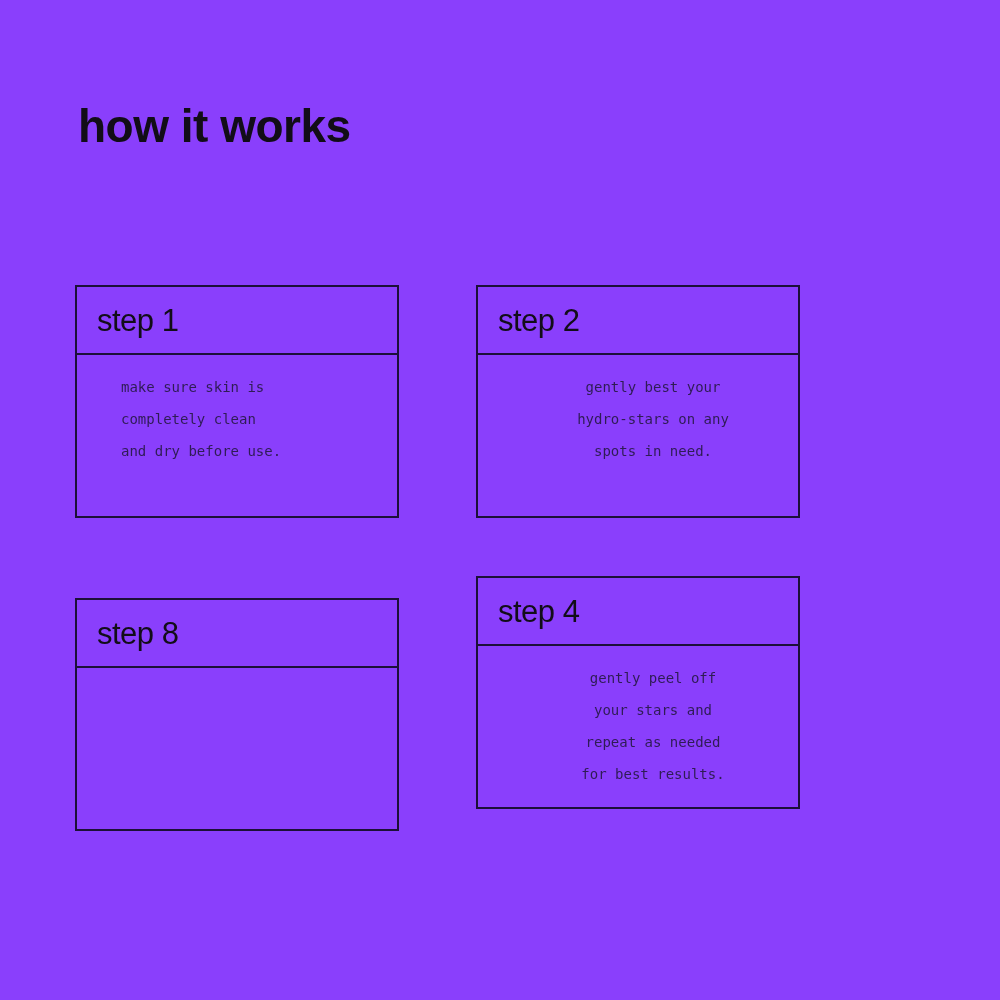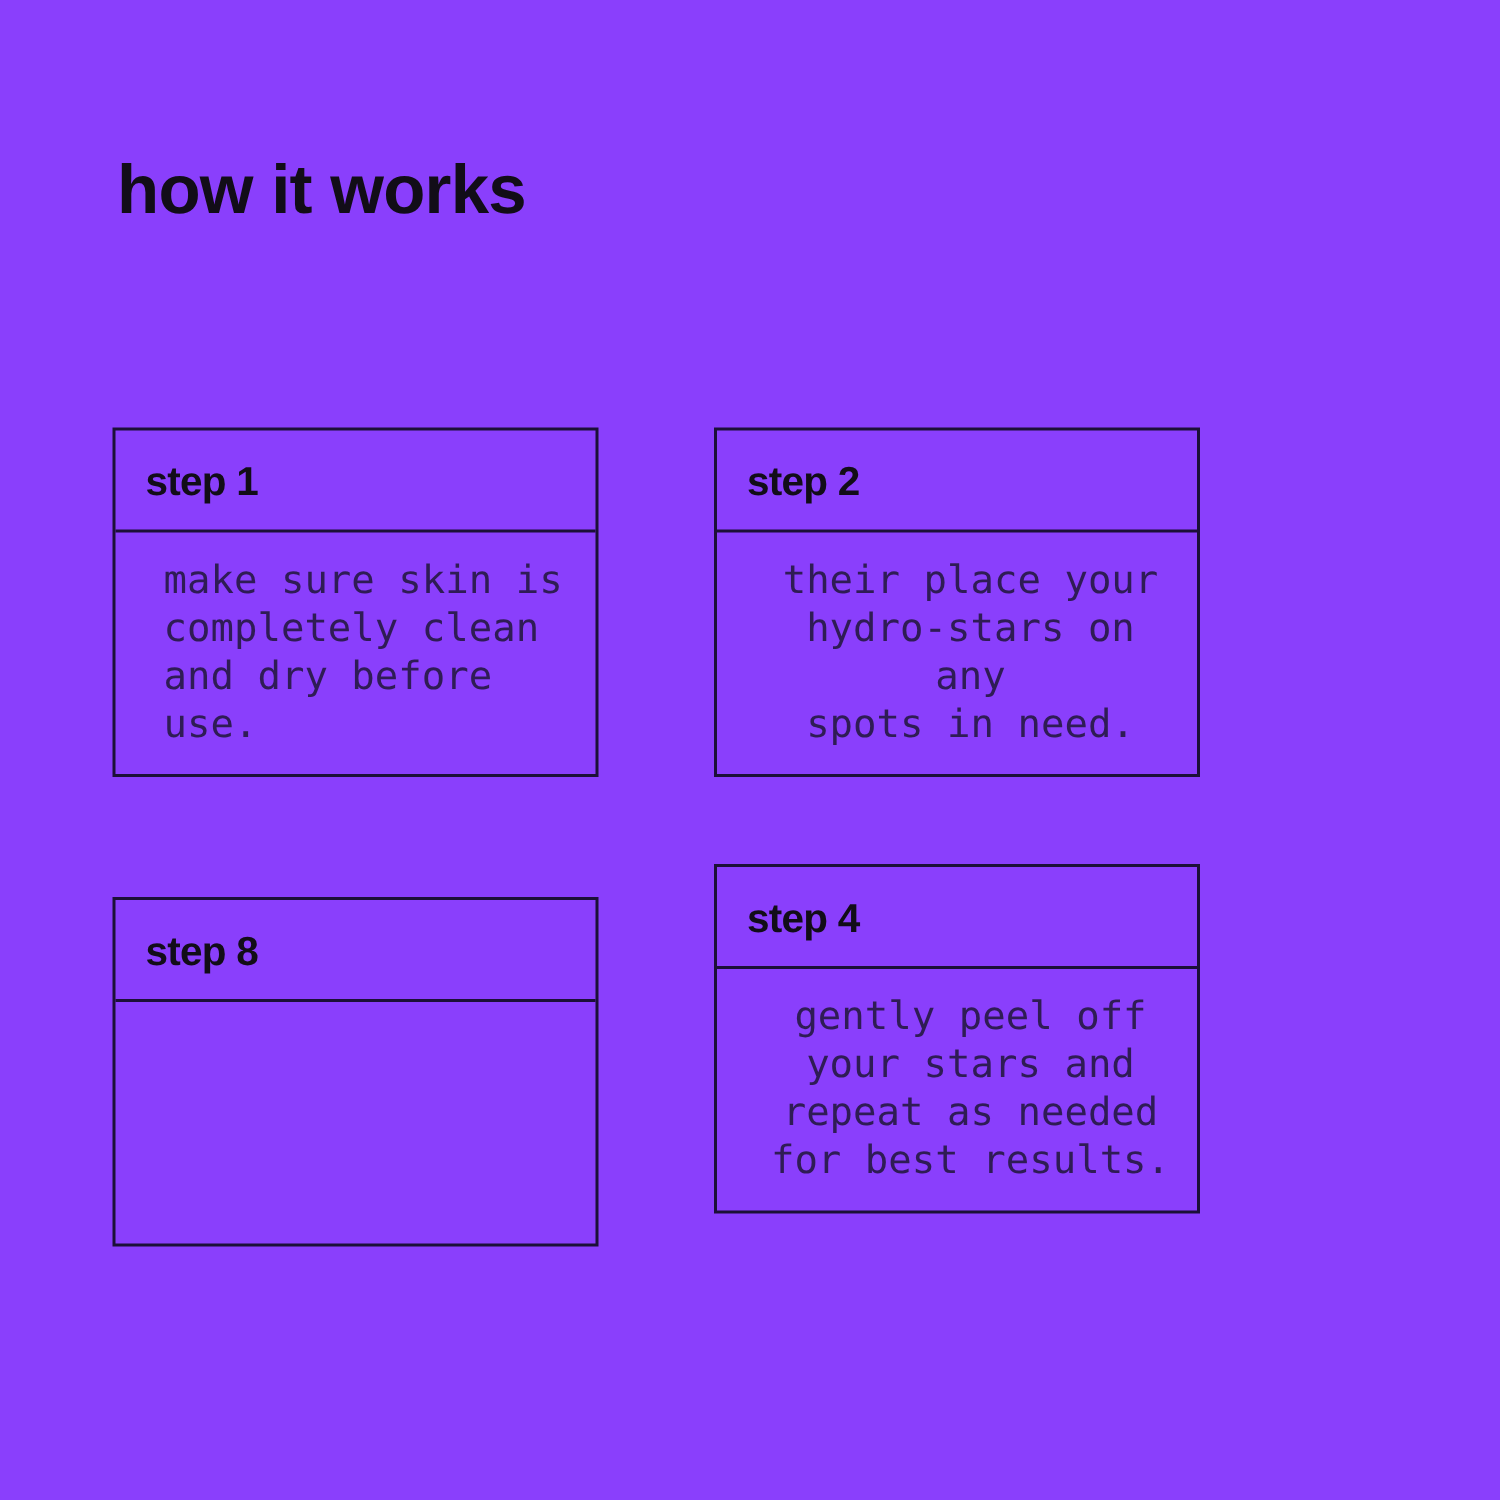--- a/index.html
+++ b/index.html
@@ -40,51 +40,52 @@
   .card-1 { left: 75px;  top: 285px; }
   .card-2 { left: 476px; top: 285px; text-align: center; }
   .card-3 { left: 75px;  top: 598px; }
   .card-4 { left: 476px; top: 576px; text-align: center; }
   .card-header {
     height: 68px;
     display: flex;
     align-items: center;
     padding: 2px 0 0 20px;
     border-bottom: 2px solid var(--border);
-    font-size: 27px;
-    font-weight: bold;
+    font-size: 31px;
+    font-weight: normal;
     letter-spacing: -0.5px;
     color: var(--heading);
   }
   .card-body {
     padding: 16px 14px 0 32px;
     font-family: "DejaVu Sans Mono", "Liberation Mono", monospace;
-    font-size: 26px;
+    font-size: 14px;
     line-height: 32px;
     color: var(--body_text);
     white-space: pre-line;
+    margin-left: 12px;
   }
 </style>
 </head>
 <body>
 
 <div class="canvas">
 
   <h1 class="page-title">how it works</h1>
 
   <div class="card card-1">
     <div class="card-header">step 1</div>
     <div class="card-body">make sure skin is
 completely clean
 and dry before use.</div>
   </div>
 
   <div class="card card-2">
     <div class="card-header">step 2</div>
-    <div class="card-body">their place your
+    <div class="card-body">gently best your
 hydro-stars on any
 spots in need.</div>
   </div>
 
   <div class="card card-3">
     <div class="card-header">step 8</div>
   </div>
 
   <div class="card card-4">
     <div class="card-header">step 4</div>

